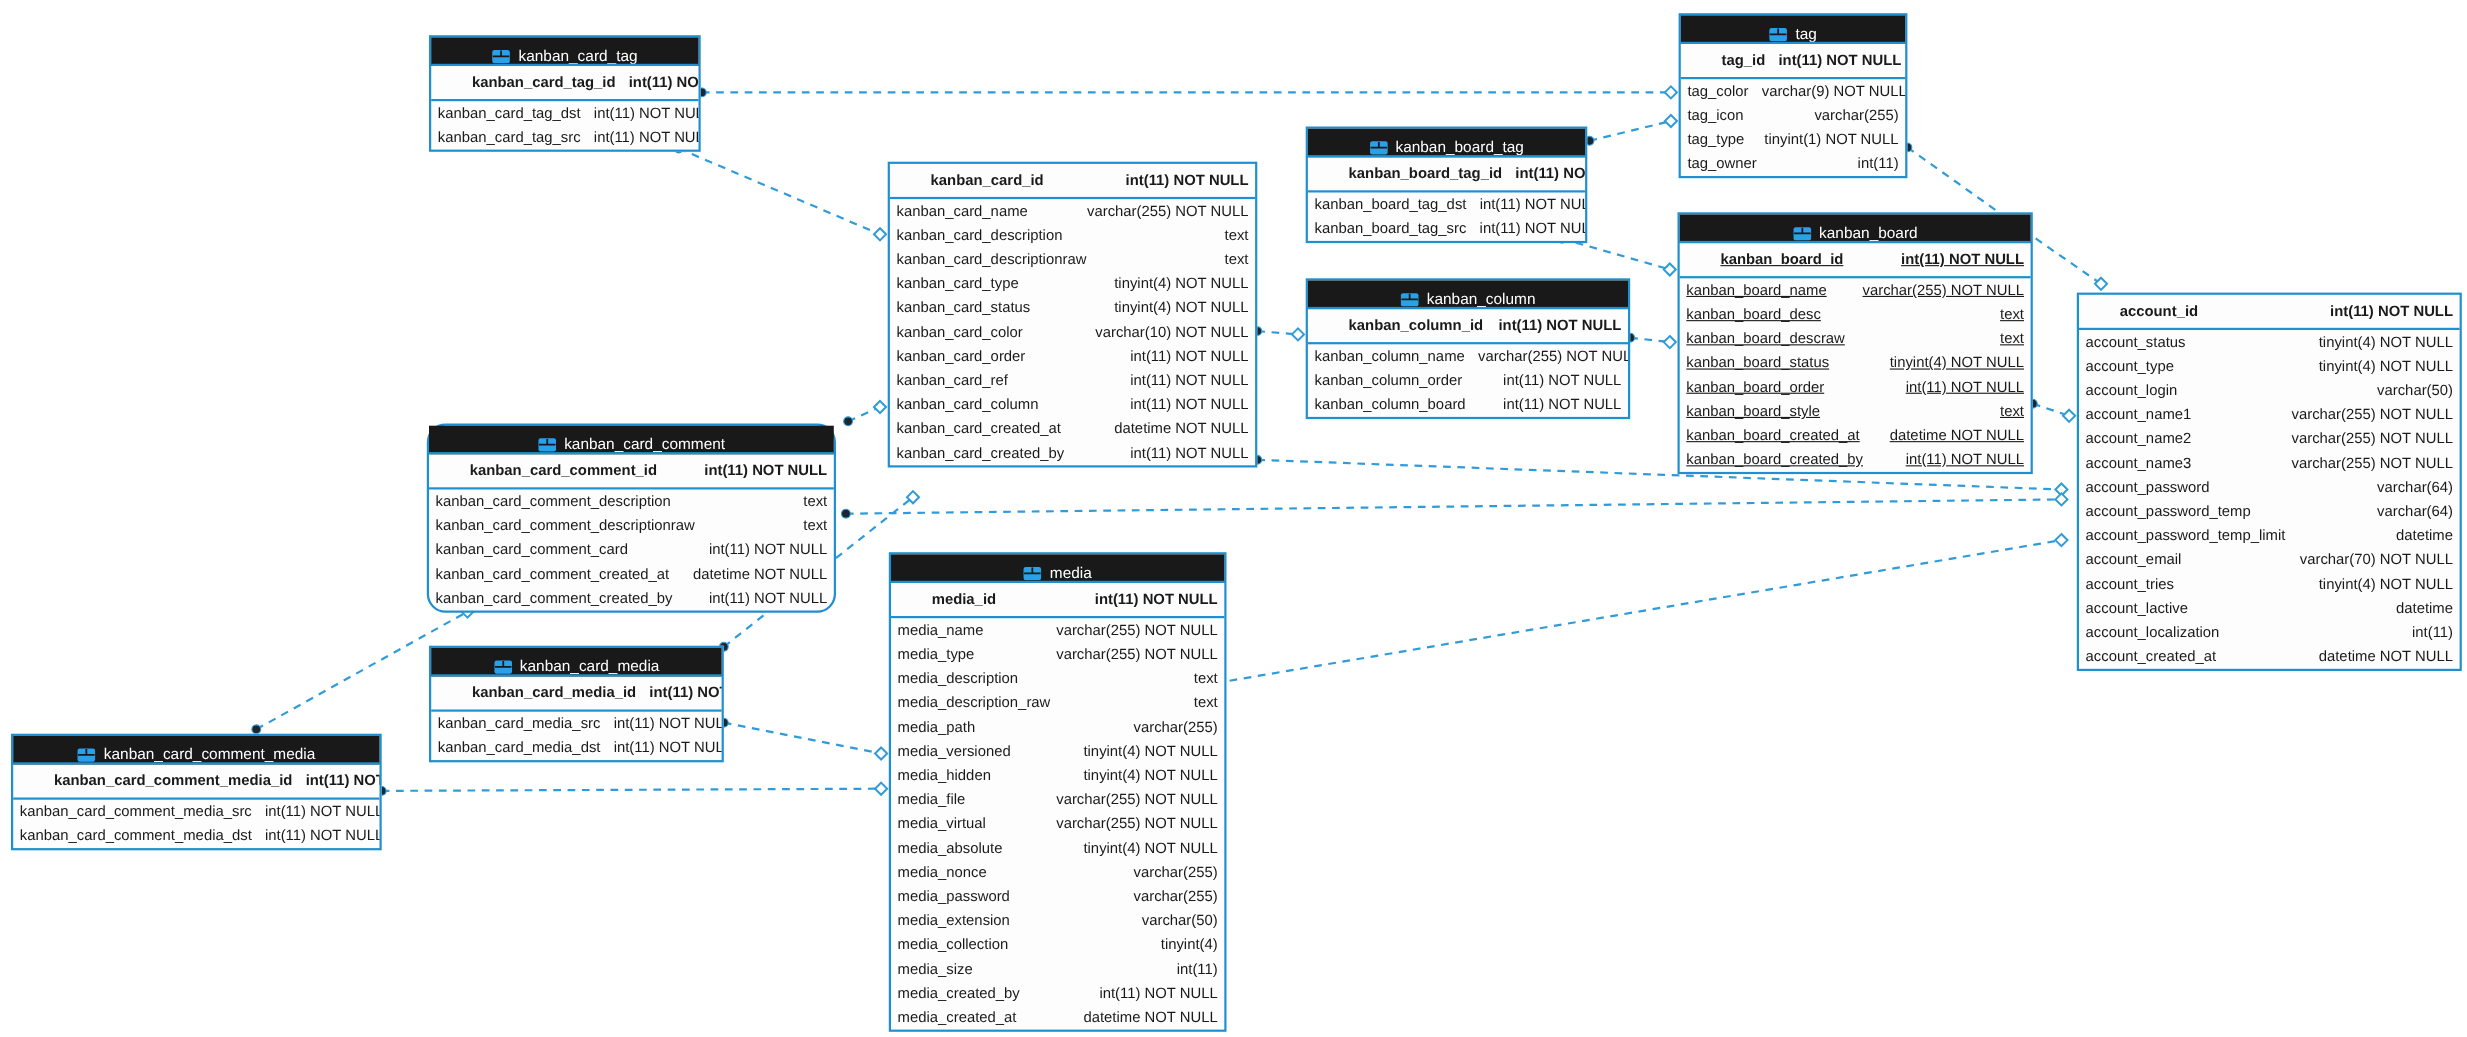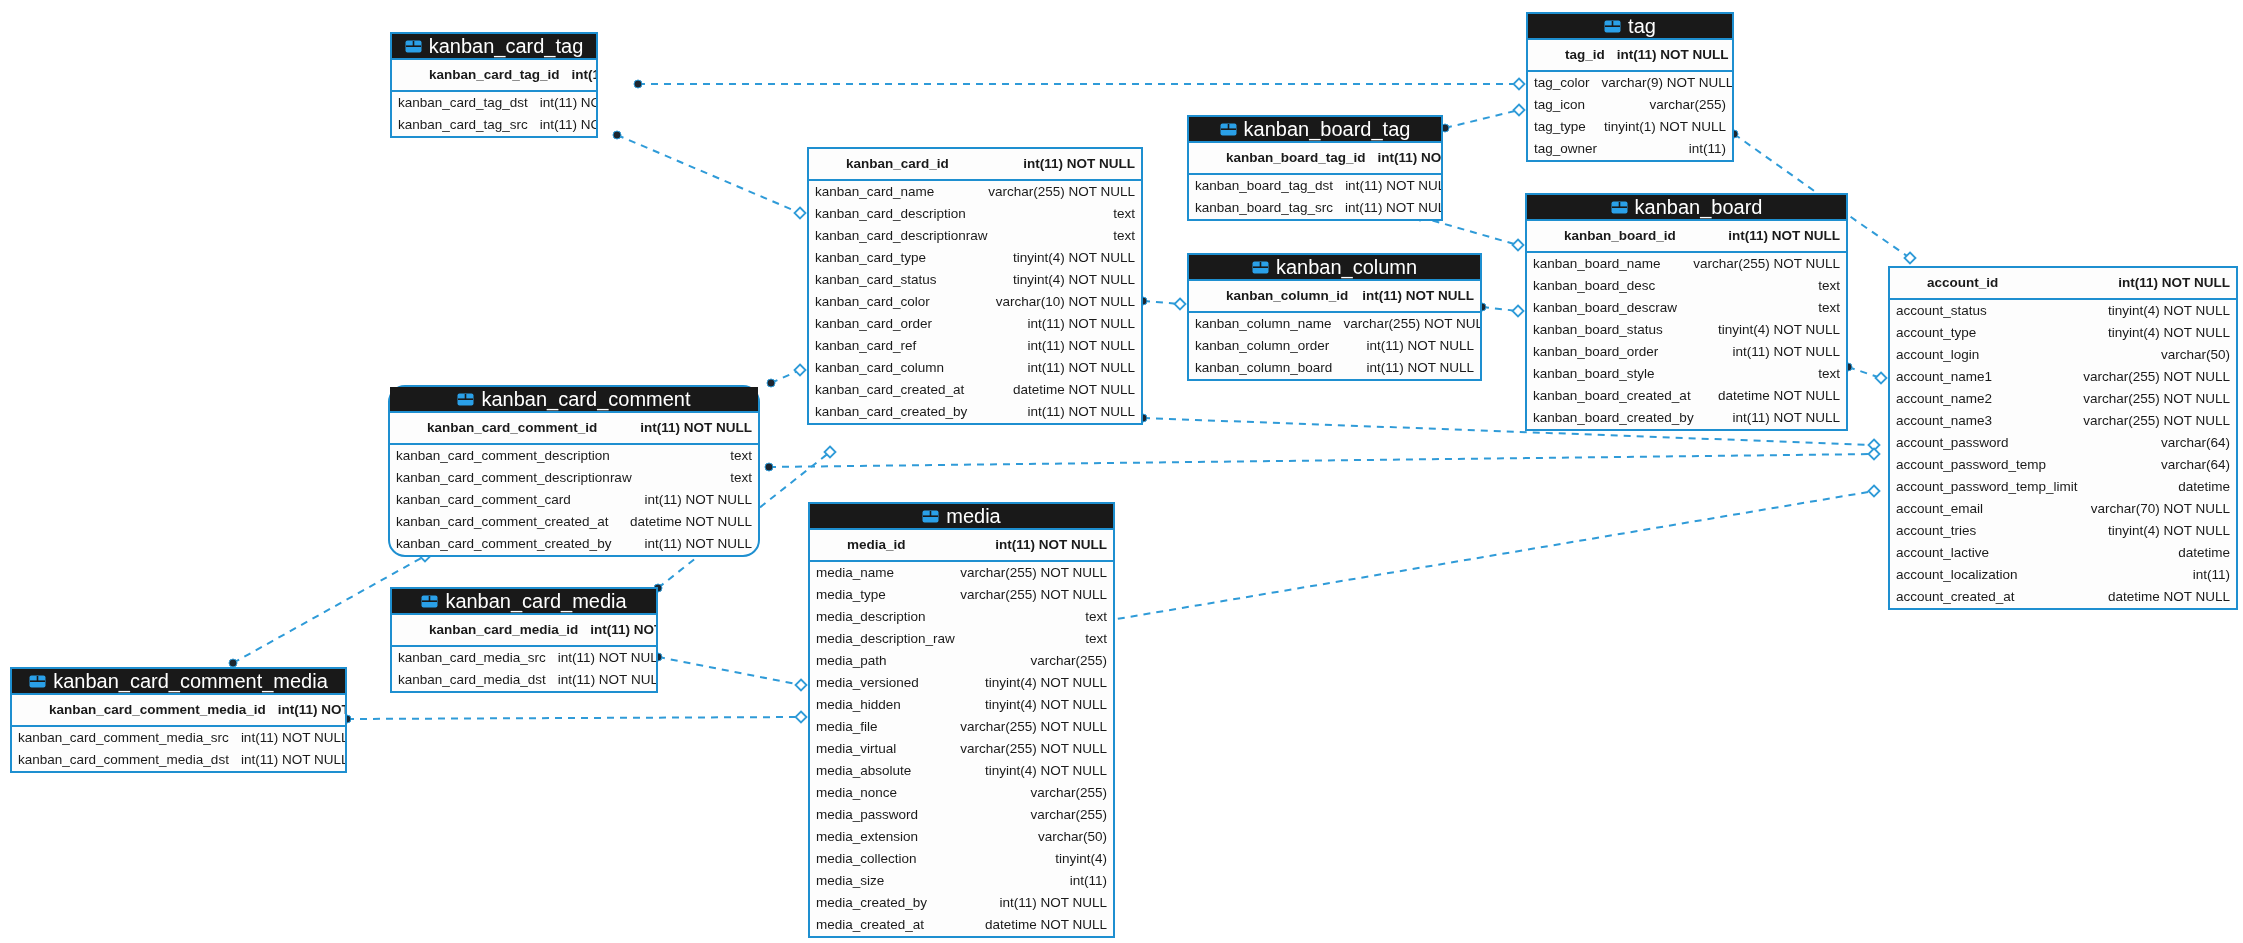--- a/index.html
+++ b/index.html
@@ -7,22 +7,22 @@
   .canvas { position:relative; width:2243px; height:943px; background:#ffffff; overflow:hidden; }
   #connections-layer { position:absolute; left:0; top:0; width:2243px; height:943px; }
   #tables-layer { position:absolute; left:0; top:0; width:2243px; height:943px; }
 
   .db-table {
     position:absolute; background:#fdfdfd; border:2px solid #1e8fd0;
     box-sizing:border-box; font-size:13.5px; color:#1a1a1a;
   }
   .db-table-header {
     background:#191919; color:#ffffff; height:26px; box-sizing:border-box;
-    display:flex; align-items:center; justify-content:center; gap:7px;
-    border-bottom:2px solid #1e8fd0; font-size:20px; font-weight:400;
+    display:flex; align-items:flex-end; justify-content:center; gap:7px;
+    border-bottom:2px solid #1e8fd0; font-size:14px; font-weight:400;
     white-space:nowrap; overflow:hidden;
   }
   .db-table-icon { display:inline-flex; align-items:center; }
   .db-row {
     display:flex; justify-content:space-between; gap:12px;
     padding:0 6px; height:22px; line-height:22px; white-space:nowrap; overflow:hidden;
   }
   .db-row.pk { font-weight:bold; height:30px; line-height:30px; border-bottom:2px solid #1e8fd0;padding-left:37px; }
   .col-name { text-align:left; }
   .col-type { text-align:right; flex:1 1 auto; }
@@ -79,21 +79,21 @@
       <circle cx="233" cy="663" r="4" class="rel-dot"></circle>
       <polygon points="425,550.5 430.5,556 425,561.5 419.5,556" class="rel-diamond"></polygon>
       <polyline points="347,719 801,717" class="rel-line"></polyline>
       <circle cx="347" cy="719" r="4" class="rel-dot"></circle>
       <polygon points="801,711.5 806.5,717 801,722.5 795.5,717" class="rel-diamond"></polygon>
       <polyline points="1105,621 1874,491" class="rel-line"></polyline>
       <circle cx="1105" cy="621" r="4" class="rel-dot"></circle>
       <polygon points="1874,485.5 1879.5,491 1874,496.5 1868.5,491" class="rel-diamond"></polygon>
     </svg>
   <div id="tables-layer">
-      <div class="db-table" style="left: 390px; top: 32px; width: 208px;">
+      <div class="db-table" style="left: 390px; top: 32px; width: 247px;">
         <div class="db-table-header">
           <span class="db-table-icon">
             <svg width="17" height="13" viewBox="0 0 17 13" aria-hidden="true">
               <rect x="0.5" y="0.5" width="16" height="12" rx="2" fill="#2aa0e8"></rect>
               <line x1="1" y1="6.2" x2="16" y2="6.2" stroke="#191919" stroke-width="1.6"></line>
               <line x1="8.5" y1="1" x2="8.5" y2="6" stroke="#191919" stroke-width="1.6"></line>
             </svg>
           </span>
           <span class="db-table-title">kanban_card_tag</span>
         </div>
@@ -237,21 +237,21 @@
         </div>
         <div class="db-row">
           <span class="col-name">kanban_column_order</span>
           <span class="col-type">int(11) NOT NULL</span>
         </div>
         <div class="db-row">
           <span class="col-name">kanban_column_board</span>
           <span class="col-type">int(11) NOT NULL</span>
         </div>
       </div>
-      <div class="db-table" style="left: 1525px; top: 193px; width: 323px;">
+      <div class="db-table" style="left: 1525px; top: 193px; width: 323px; text-decoration: underline;">
         <div class="db-table-header">
           <span class="db-table-icon">
             <svg width="17" height="13" viewBox="0 0 17 13" aria-hidden="true">
               <rect x="0.5" y="0.5" width="16" height="12" rx="2" fill="#2aa0e8"></rect>
               <line x1="1" y1="6.2" x2="16" y2="6.2" stroke="#191919" stroke-width="1.6"></line>
               <line x1="8.5" y1="1" x2="8.5" y2="6" stroke="#191919" stroke-width="1.6"></line>
             </svg>
           </span>
           <span class="db-table-title">kanban_board</span>
         </div>

